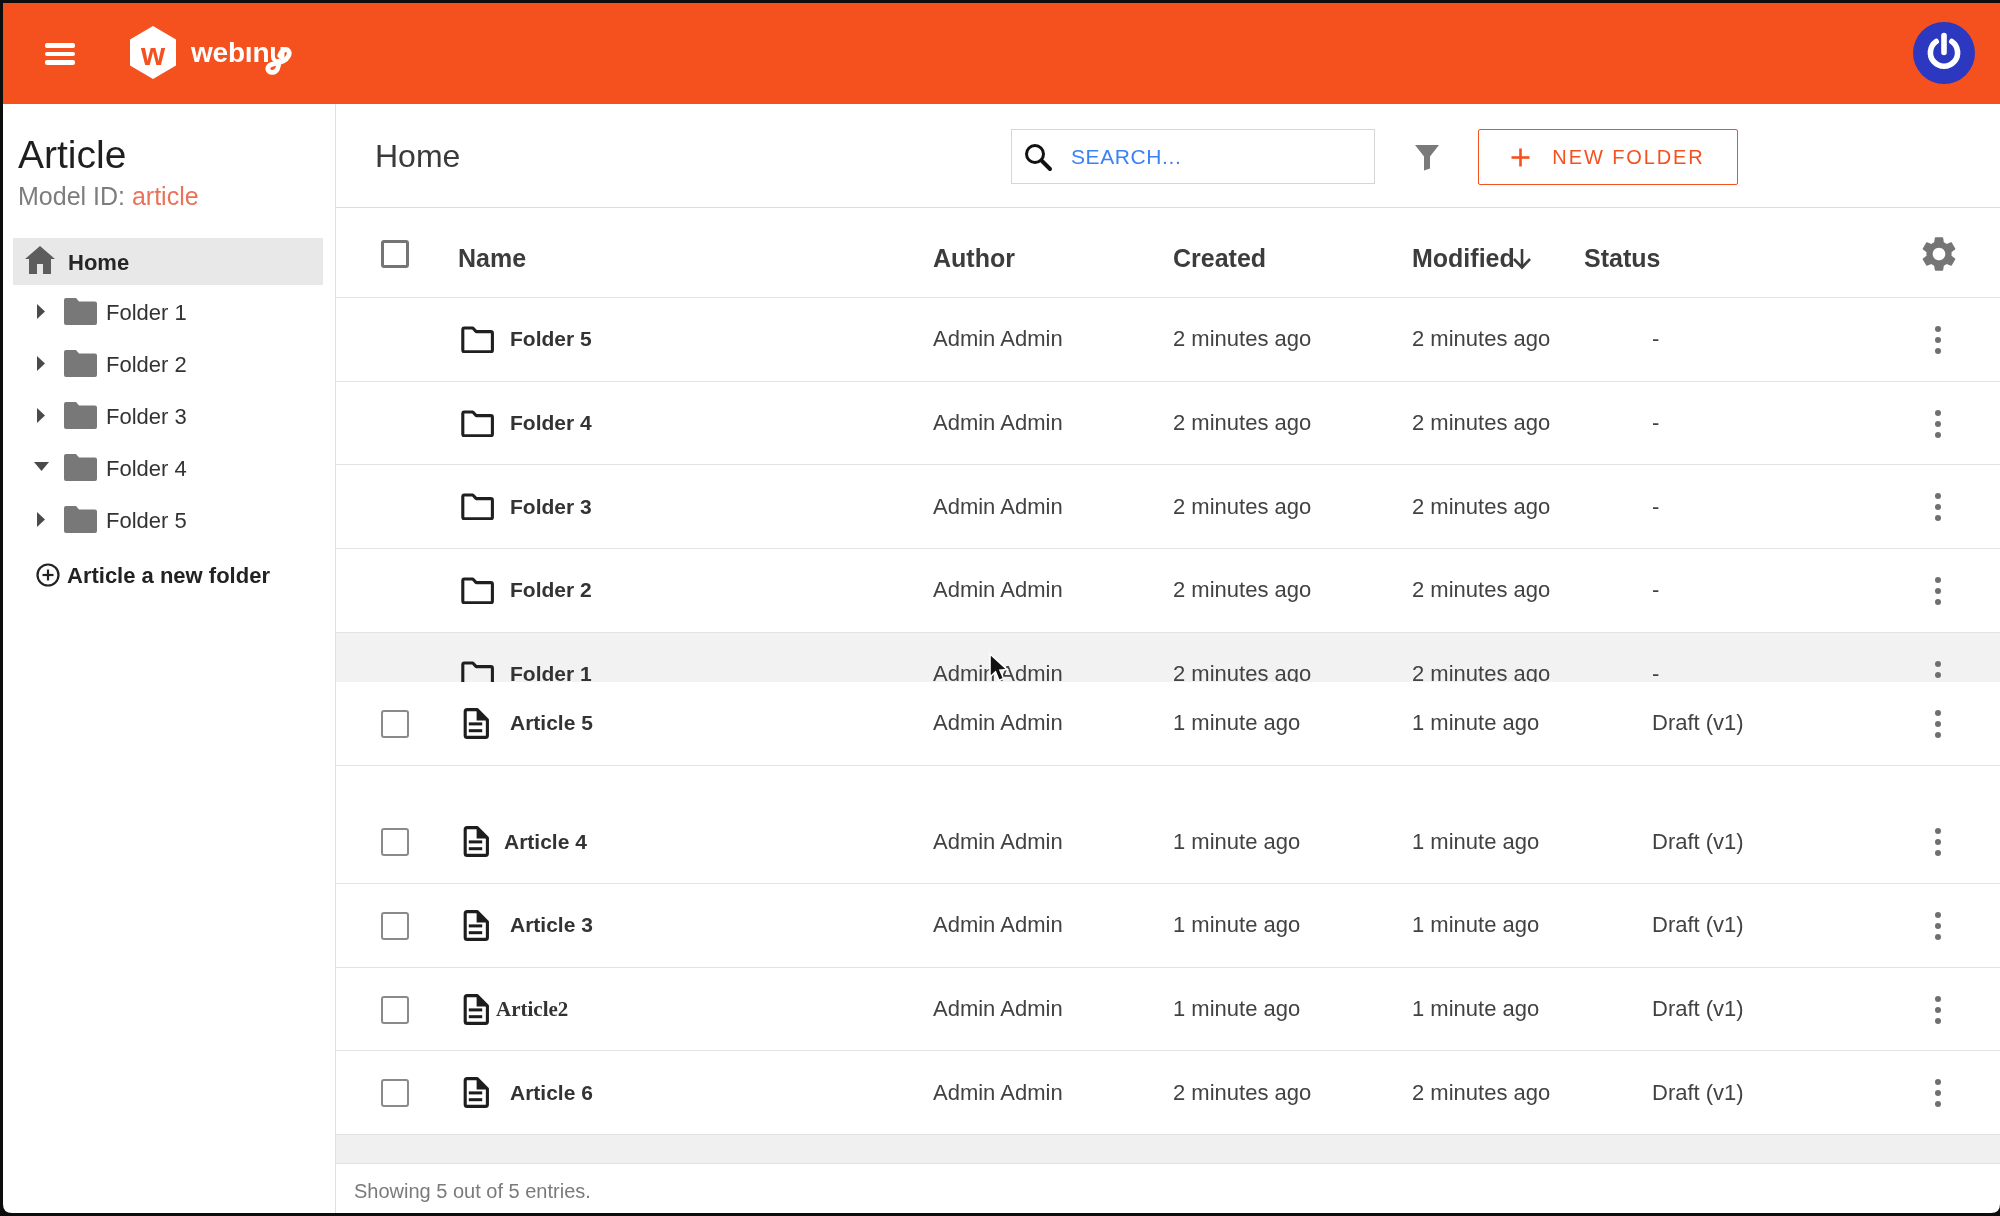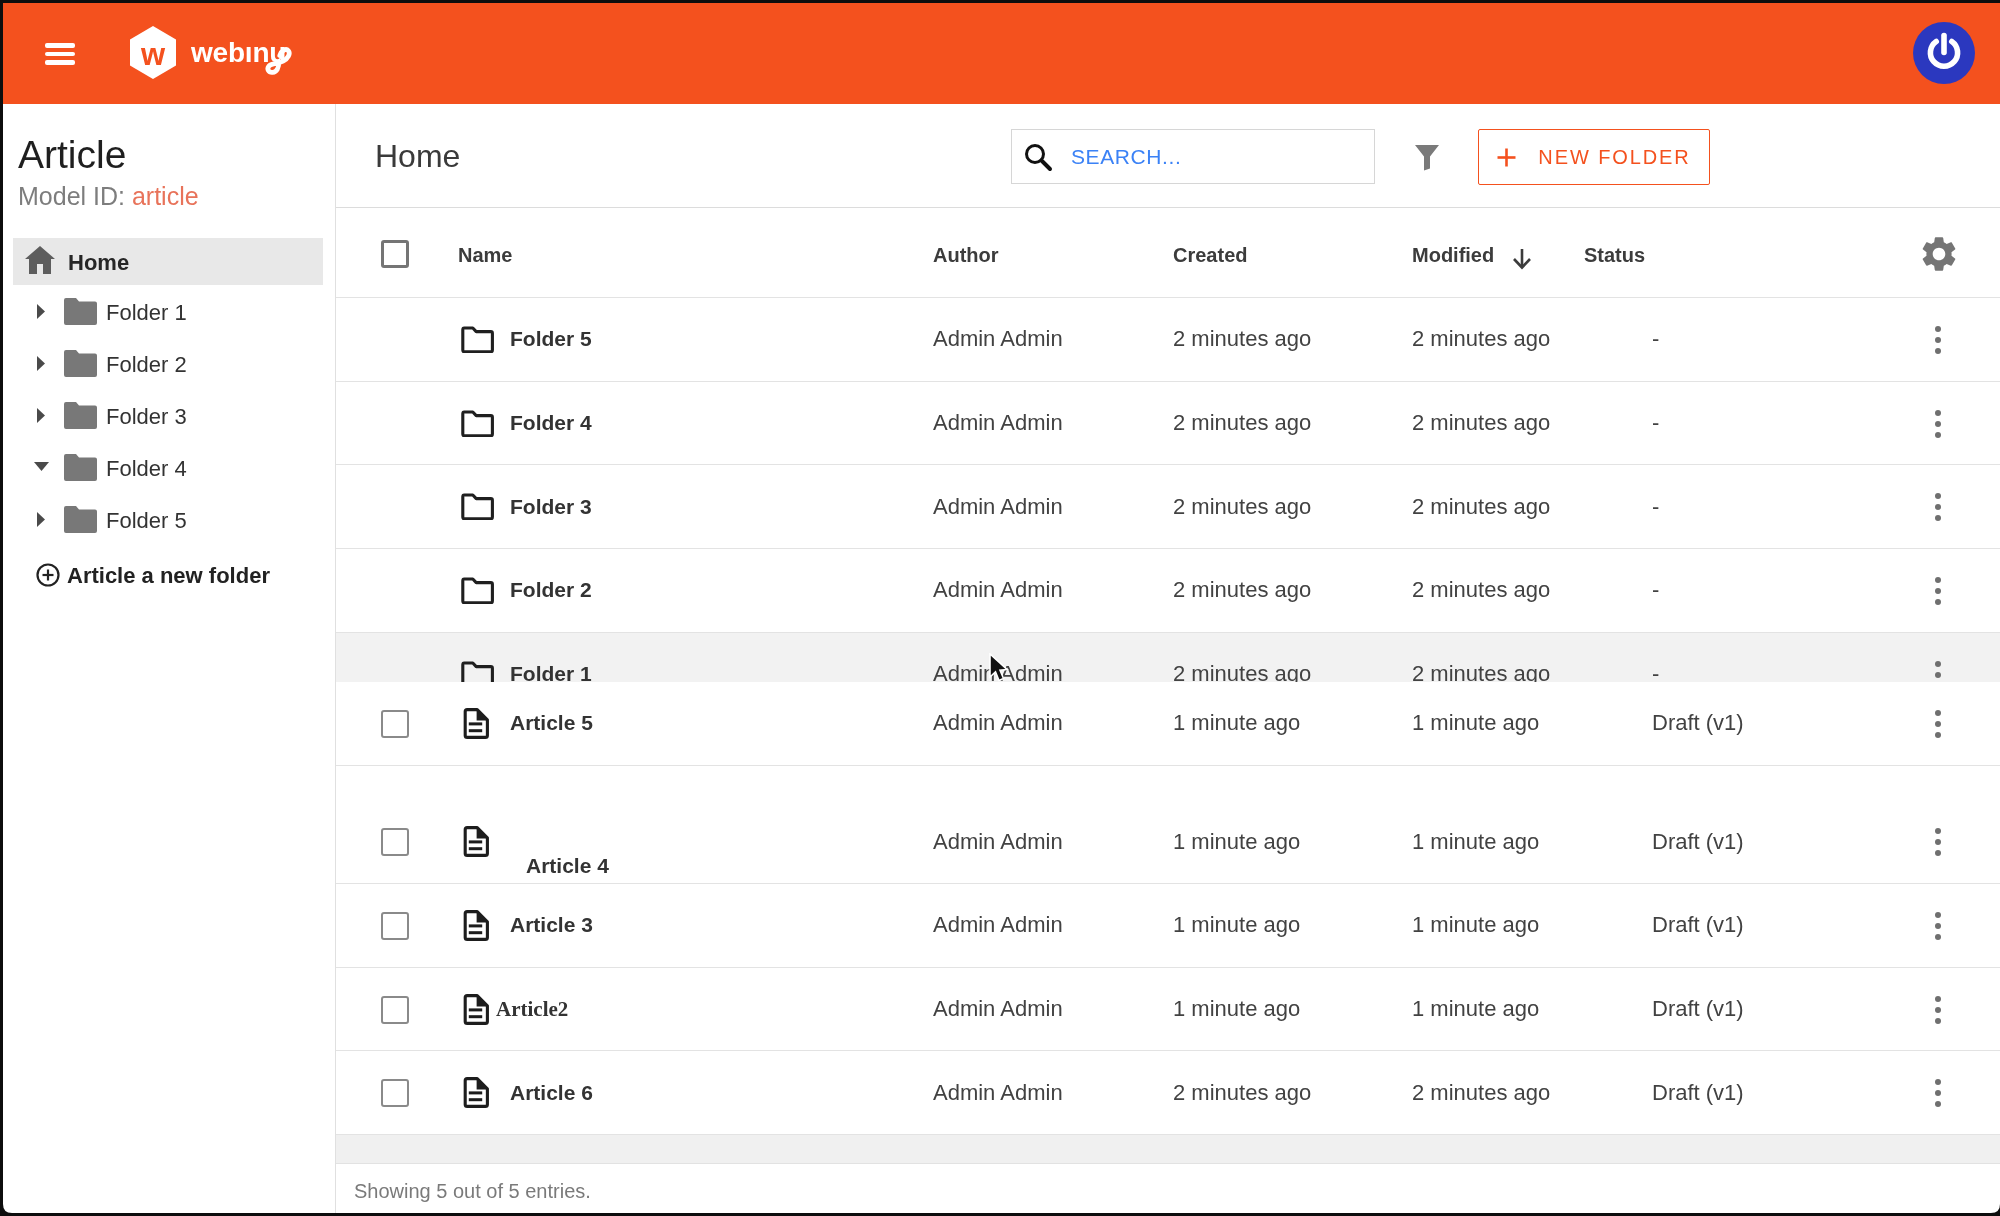--- a/index.html
+++ b/index.html
@@ -19,25 +19,25 @@
   .tree-label { font-size:22px; color:#333; position:absolute; }
   .bold { font-weight:bold; }
   .trash-row { position:absolute; left:0; right:0; bottom:0; height:91px; border-top:1.5px solid #e3e3e3; background:#fff; }
   
   .main { position:absolute; left:336px; top:104px; right:0; bottom:3px; background:#fff; }
   .m-title { position:absolute; left:39px; top:34px; font-size:32px; color:#3a3a3a; }
   .searchbox { position:absolute; left:675px; top:25px; width:364px; height:55px; border:1.5px solid #d6d6d6; background:#fff; }
   .search-ph { position:absolute; left:735px; top:41px; font-size:21px; color:#3b82f6; letter-spacing:0.6px; }
   .btn { position:absolute; top:25px; height:56px; font-size:20px; letter-spacing:1.9px; display:flex; align-items:center; justify-content:center; }
   .btn svg { margin-right:22px; }
-  .btn-outline { left:1142px; width:232px; border:1.5px solid #f4511e; border-radius:2px; color:#f4511e; background:#fff; }
+  .btn-outline { left:1142px; width:260px; border:1.5px solid #f4511e; border-radius:2px; color:#f4511e; background:#fff; }
   .btn-fill { left:1386px; width:241px; background:#f4511e; color:#fff; border-radius:2px; box-shadow:0 2px 3px rgba(0,0,0,0.25); }
   
   .thead { position:absolute; left:0; right:0; top:103px; height:91px; border-top:1.5px solid #dcdcdc; border-bottom:1px solid #e3e3e3; background:#fff; }
-  .th { position:absolute; font-size:20px; font-weight:bold; color:#3c3c3c; top:36px; }
+  .th { position:absolute; font-size:25px; font-weight:bold; color:#3c3c3c; top:36px; }
   .row { position:absolute; left:0; right:0; height:83.7px; border-bottom:1px solid #e3e3e3; background:#fff; }
   .row.hover { background:#f2f2f2; }
   .cell { position:absolute; font-size:22px; color:#424242; top:50%; transform:translateY(-50%); }
   .name { font-size:21px !important; font-weight:bold; color:#333; }
   .cb { position:absolute; width:28px; height:28px; border:2.5px solid #8a8a8a; border-radius:3px; background:#fff; }
   .icon { position:absolute; }
   .foldicon { width:33px; height:27px; }
   .band { position:absolute; left:0; right:0; background:#f0f0f0; }
   .footer-text { position:absolute; left:18px; font-size:20px; color:#7a7a7a; }
   
@@ -236,21 +236,21 @@
     <div class="cell" style="left:1316px;">Draft (v1)</div>
     <svg class="icon" style="left:1594px;top:26px;" width="16" height="32">
         <use href="#kb"></use>
       </svg>
   </div>
   <div class="row" style="top:696.2px;">
     <div class="cb" style="left:45px;top:28px;"></div>
     <svg class="icon" style="left:127px;top:26px;" width="26" height="31">
         <use href="#doc"></use>
       </svg>
-    <div class="cell name" style="left:190px;margin-top:24px;">Article 4</div>
+    <div class="cell name" style="left:168px;">Article 4</div>
     <div class="cell" style="left:597px;">Admin Admin</div>
     <div class="cell" style="left:837px;">1 minute ago</div>
     <div class="cell" style="left:1076px;">1 minute ago</div>
     <div class="cell" style="left:1316px;">Draft (v1)</div>
     <svg class="icon" style="left:1594px;top:26px;" width="16" height="32">
         <use href="#kb"></use>
       </svg>
   </div>
   <div class="row" style="top:779.9px;">
     <div class="cb" style="left:45px;top:28px;"></div>

